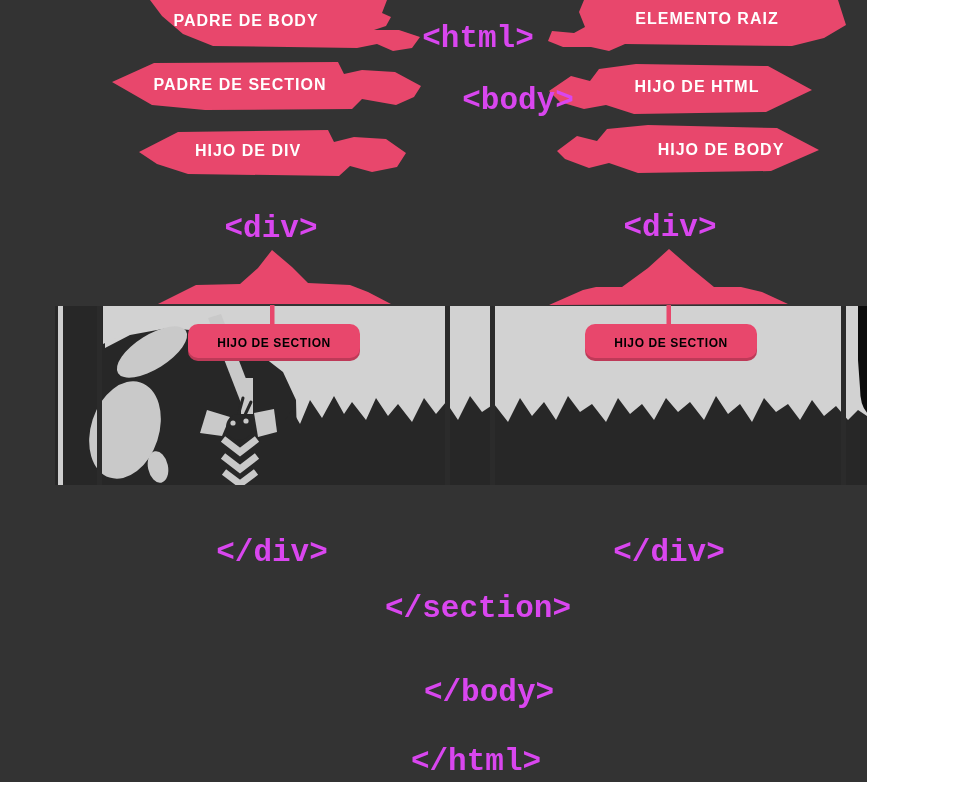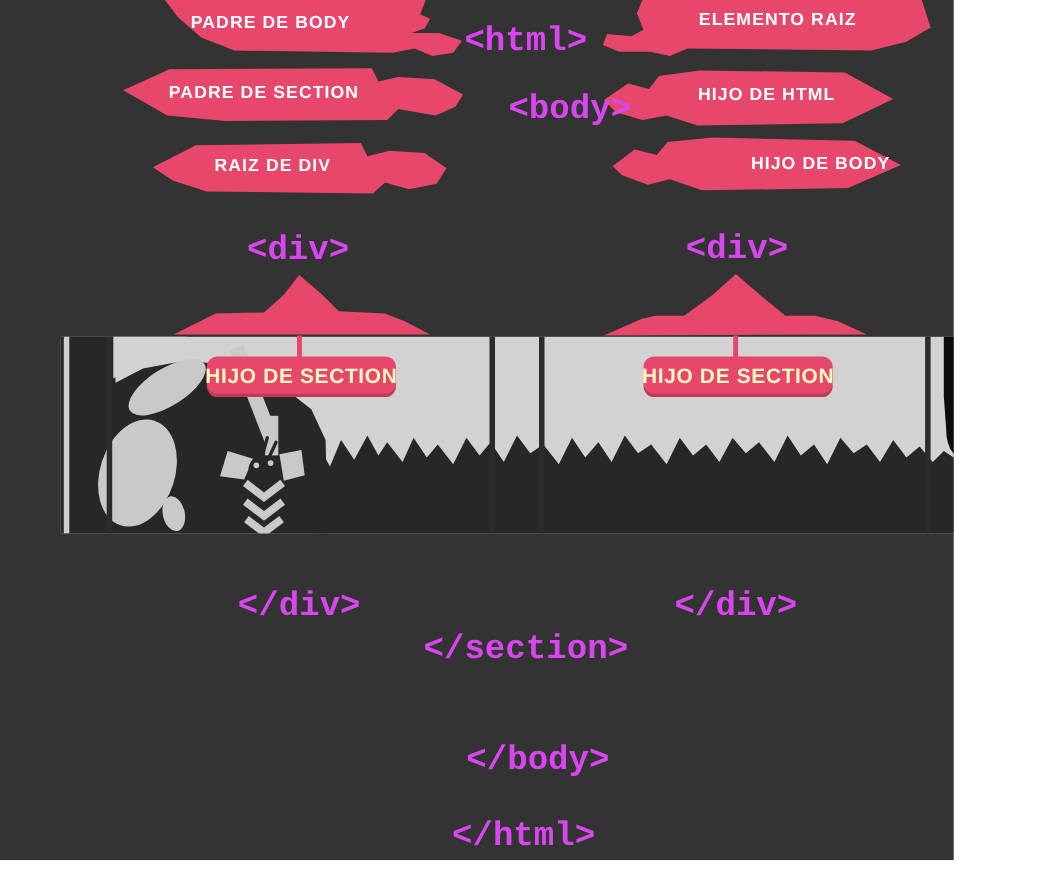--- a/index.html
+++ b/index.html
@@ -27,21 +27,21 @@
   }
   .child-box{
     position:absolute;
     width:172px;height:37px;
     background:#E8476C;
     border-radius:10px;
     box-shadow:inset 0 -3px 0 rgba(0,0,0,0.18);
     display:flex;align-items:center;justify-content:center;
   }
   .child-box span{
-    color:#fef9c3;font-weight:bold;font-size:19px;letter-spacing:0.6px;white-space:nowrap;
+    color:#000000;font-weight:bold;font-size:12px;letter-spacing:0.6px;white-space:nowrap;
   }
 </style>
 </head>
 <body>
 
 <div class="stage">
 
   <svg class="layer-svg" viewBox="0 0 960 790" aria-hidden="true">
     <defs>
       <clipPath id="bannerClip">
@@ -108,32 +108,32 @@
   </svg>
 
   <div class="txt ribbon-label" style="left:246px;top:21px;">PADRE DE BODY</div>
   <div class="txt tag" style="left:478px;top:38px;">&lt;html&gt;</div>
   <div class="txt ribbon-label" style="left:707px;top:19px;">ELEMENTO RAIZ</div>
 
   <div class="txt ribbon-label" style="left:240px;top:85px;">PADRE DE SECTION</div>
   <div class="txt tag" style="left:478px;top:100px;margin-left:40px;">&lt;body&gt;</div>
   <div class="txt ribbon-label" style="left:673px;top:87px;margin-left:24px;">HIJO DE HTML</div>
 
-  <div class="txt ribbon-label" style="left:248px;top:151px;">RAIZ DE DIV</div>
-  <div class="txt ribbon-label" style="left:732px;top:150px;padding-left:28px;">HIJO DE BODY</div>
+  <div class="txt ribbon-label" style="left:248px;top:151px;">HIJO DE DIV</div>
+  <div class="txt ribbon-label" style="left:707px;top:150px;padding-left:28px;">HIJO DE BODY</div>
 
   <div class="txt tag" style="left:271px;top:228px;">&lt;div&gt;</div>
   <div class="txt tag" style="left:670px;top:227px;">&lt;div&gt;</div>
 
   <div class="child-box" style="left:188px;top:324px;">
     <span>HIJO DE SECTION</span>
   </div>
   <div class="child-box" style="left:585px;top:324px;">
     <span>HIJO DE SECTION</span>
   </div>
 
   <div class="txt tag" style="left:272px;top:552px;">&lt;/div&gt;</div>
   <div class="txt tag" style="left:669px;top:552px;">&lt;/div&gt;</div>
-  <div class="txt tag" style="left:478px;top:591px;">&lt;/section&gt;</div>
+  <div class="txt tag" style="left:478px;top:608px;">&lt;/section&gt;</div>
   <div class="txt tag" style="left:477px;top:692px;margin-left:12px;">&lt;/body&gt;</div>
   <div class="txt tag" style="left:476px;top:761px;">&lt;/html&gt;</div>
 
 </div>
 
 </body></html>

